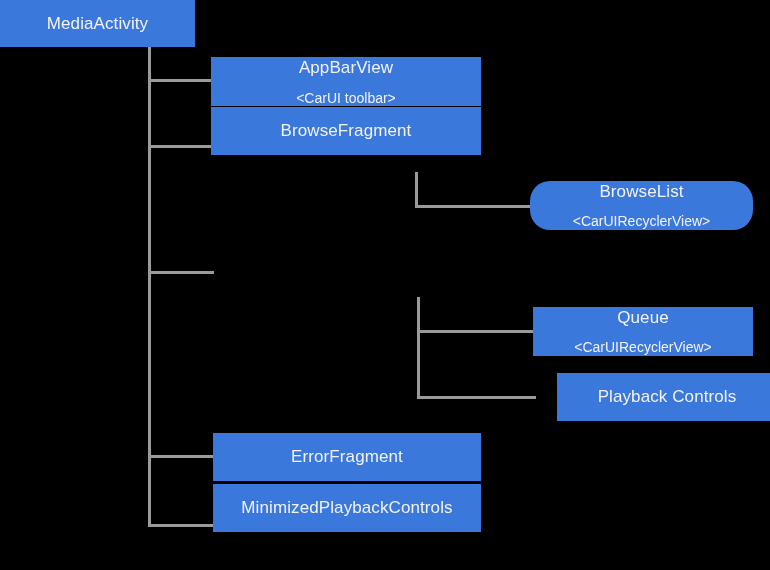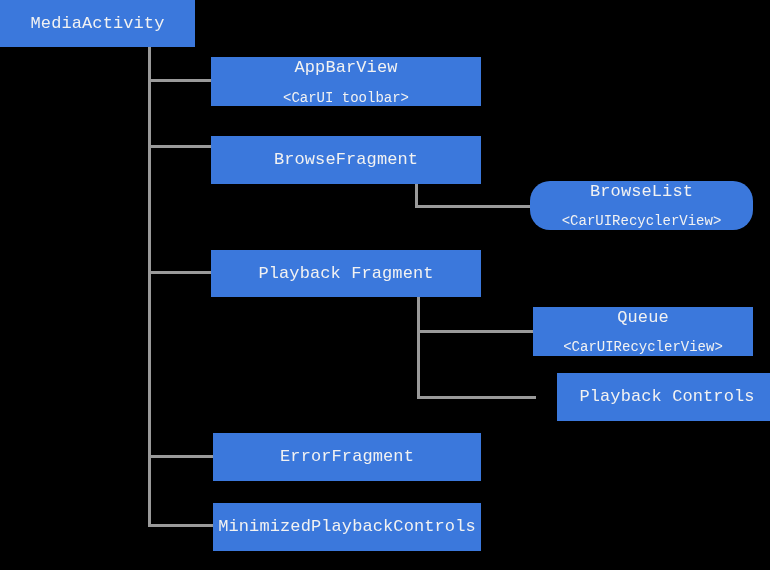--- a/index.html
+++ b/index.html
@@ -6,21 +6,21 @@
     margin: 0;
     padding: 0;
     background: #000000;
   }
   #diagram-root {
     position: relative;
     width: 770px;
     height: 570px;
     background: #000000;
     overflow: hidden;
-    font-family: Liberation Mono, monospace;
+    font-family: Liberation Sans, sans-serif;
   }
   .node {
     position: absolute;
     background: #3b78dc;
     display: flex;
     flex-direction: column;
     align-items: center;
     justify-content: center;
     box-sizing: border-box;
     color: #ffffff;
@@ -72,43 +72,40 @@
 
   <div class="node" style="left:0px; top:0px; width:195px; height:47px;">
     <div class="node-title">MediaActivity</div>
   </div>
 
   <div class="node" style="left:211px; top:57px; width:270px; height:49px;justify-content:flex-end;">
     <div class="node-title">AppBarView</div>
     <div class="node-sub">&lt;CarUI toolbar&gt;</div>
   </div>
 
-  <div class="node" style="left:211px; top:136px; width:270px; height:48px;">
+  <div class="node" style="left:211px; top:107px; width:270px; height:48px;">
     <div class="node-title">BrowseFragment</div>
   </div>
 
   <div class="node" style="left:530px; top:181px; width:223px; height:49px;border-radius:20px;">
     <div class="node-title">BrowseList</div>
     <div class="node-sub">&lt;CarUIRecyclerView&gt;</div>
   </div>
 
-  <div class="node" style="left:211px; top:250px; width:270px; height:47px;">
-    <div class="node-title">Playback Fragment</div>
-  </div>
 
   <div class="node" style="left:533px; top:307px; width:220px; height:49px;">
     <div class="node-title">Queue</div>
     <div class="node-sub">&lt;CarUIRecyclerView&gt;</div>
   </div>
 
   <div class="node" style="left:557px; top:373px; width:220px; height:48px;">
     <div class="node-title">Playback Controls</div>
   </div>
 
   <div class="node" style="left:213px; top:433px; width:268px; height:48px;">
     <div class="node-title">ErrorFragment</div>
   </div>
 
-  <div class="node" style="left:213px; top:503px; width:268px; height:48px;">
+  <div class="node" style="left:213px; top:484px; width:268px; height:48px;">
     <div class="node-title">MinimizedPlaybackControls</div>
   </div>
 
 </div>
 
 </body></html>

